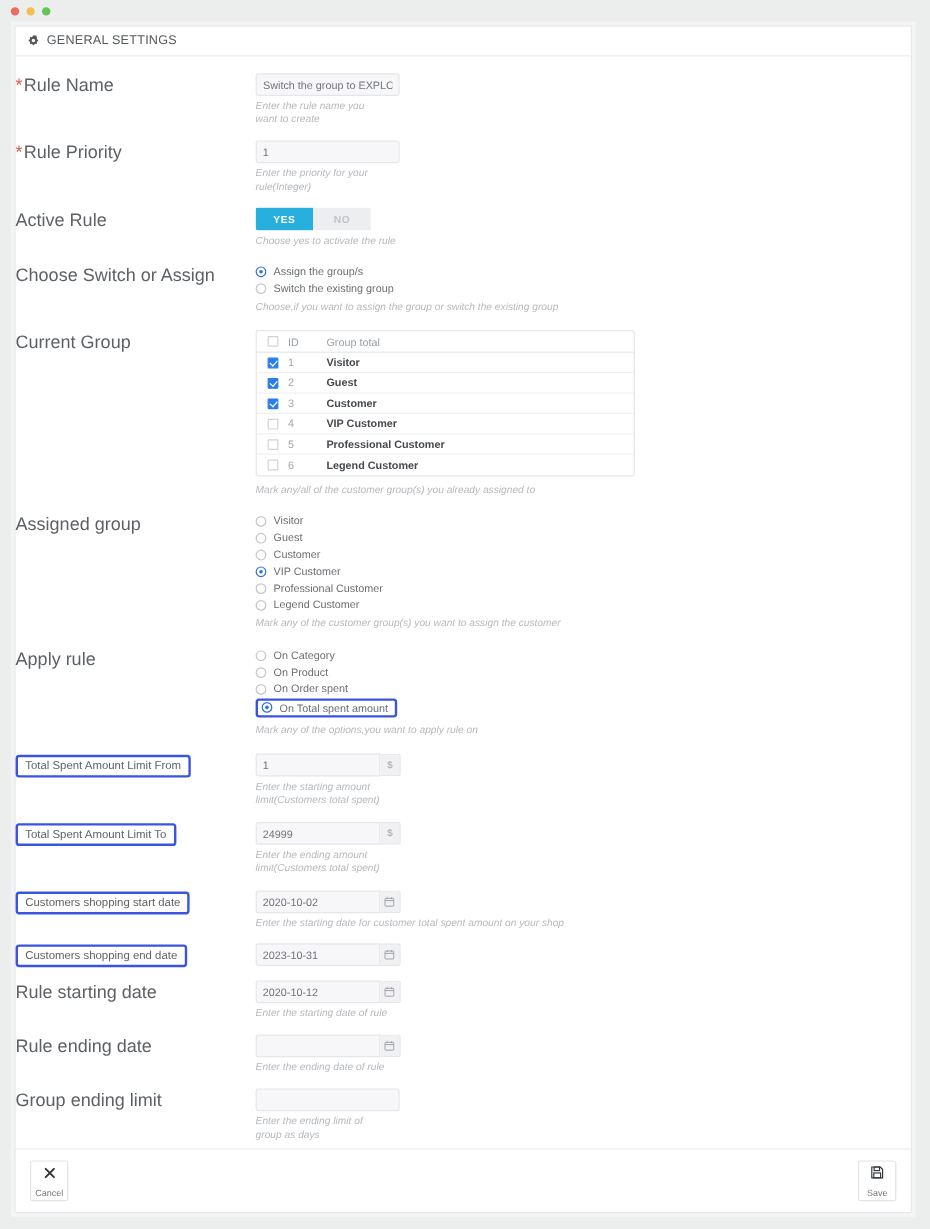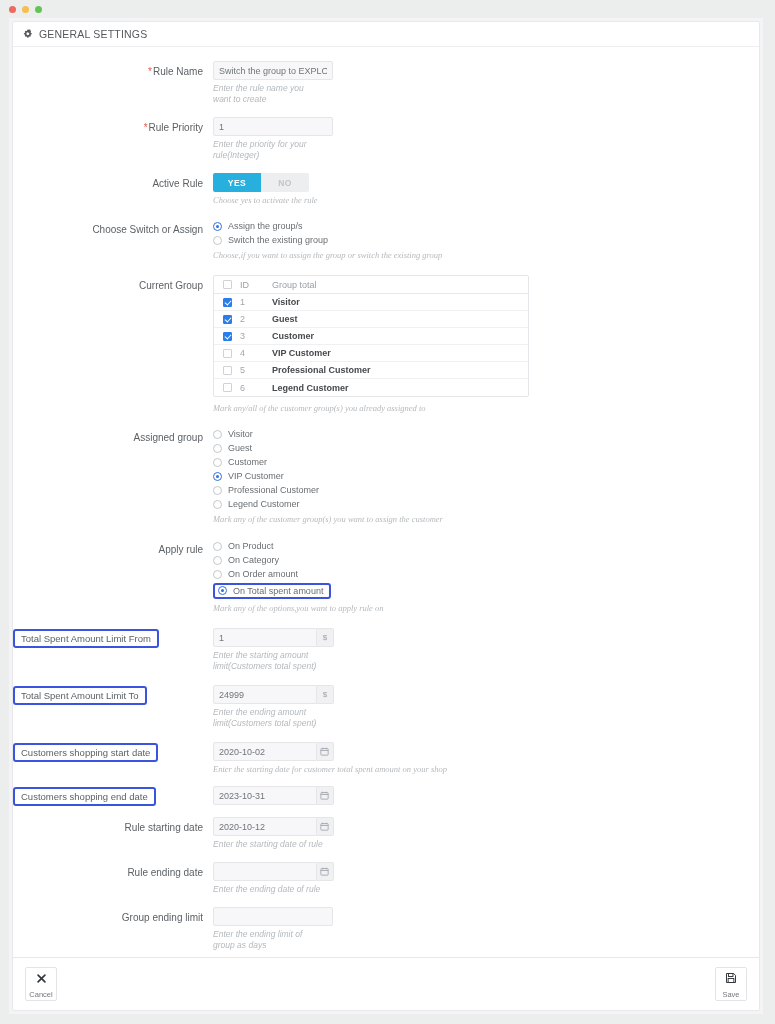--- a/index.html
+++ b/index.html
@@ -56,24 +56,23 @@
   .card-body { padding: 14px 0 10px 0; }
 
   
   .frow {
     display: flex;
     align-items: flex-start;
     margin-bottom: 6px;
   }
   .flabel {
     width: 200px;
-    text-align: right;
     padding-right: 10px;
     padding-top: 4px;
-    font-size: 10px;
+    font-size: 15px;
     color: #5d6165;
     line-height: 13px;
     flex: none;
   }
   .flabel .req { color: #e2574c; margin-right: 1px; }
   .fctrl { flex: 1 1 auto; min-width: 0; }
 
   .hl-label {
     display: inline-block;
     border: 2px solid #3a54e0;
@@ -116,21 +115,21 @@
   .addon svg { display:block; }
 
   .help {
     font-style: italic;
     font-size: 8.5px;
     color: #b5b9bd;
     line-height: 11px;
     margin-top: 3px;
     max-width: 110px;
   }
-  .help.w-wide { max-width: 320px; font-family: Liberation Serif, serif; }
+  .help.w-wide { max-width: 320px; }
 
   
   .toggle { display: flex; width: 96px; height: 19px; border-radius: 2px; overflow: hidden; }
   .toggle .seg {
     flex: 1; display: flex; align-items: center; justify-content: center;
     font-size: 8.5px; font-weight: bold; letter-spacing: .5px;
   }
   .toggle .seg.on { background: #27b0dd; color: #fff; }
   .toggle .seg.off { background: #eceef0; color: #c0c4c8; }
 
@@ -362,29 +361,29 @@
           </div>
           <div class="help w-wide">Mark any of the customer group(s) you want to assign the customer</div>
         </div>
       </div>
 
       <div class="frow" style="margin-top:14px">
         <div class="flabel">Apply rule</div>
         <div class="fctrl">
           <div class="radio-line">
             <span class="radio"></span>
+            <span class="lbl">On Category</span>
+          </div>
+          <div class="radio-line">
+            <span class="radio"></span>
             <span class="lbl">On Product</span>
           </div>
           <div class="radio-line">
             <span class="radio"></span>
-            <span class="lbl">On Category</span>
-          </div>
-          <div class="radio-line">
-            <span class="radio"></span>
-            <span class="lbl">On Order amount</span>
+            <span class="lbl">On Order spent</span>
           </div>
           <div class="radio-line hl">
             <span class="radio sel"></span>
             <span class="lbl">On Total spent amount</span>
           </div>
           <div class="help w-wide" style="margin-top:4px">Mark any of the options,you want to apply rule on</div>
         </div>
       </div>
 
       <div class="frow" style="margin-top:14px">

